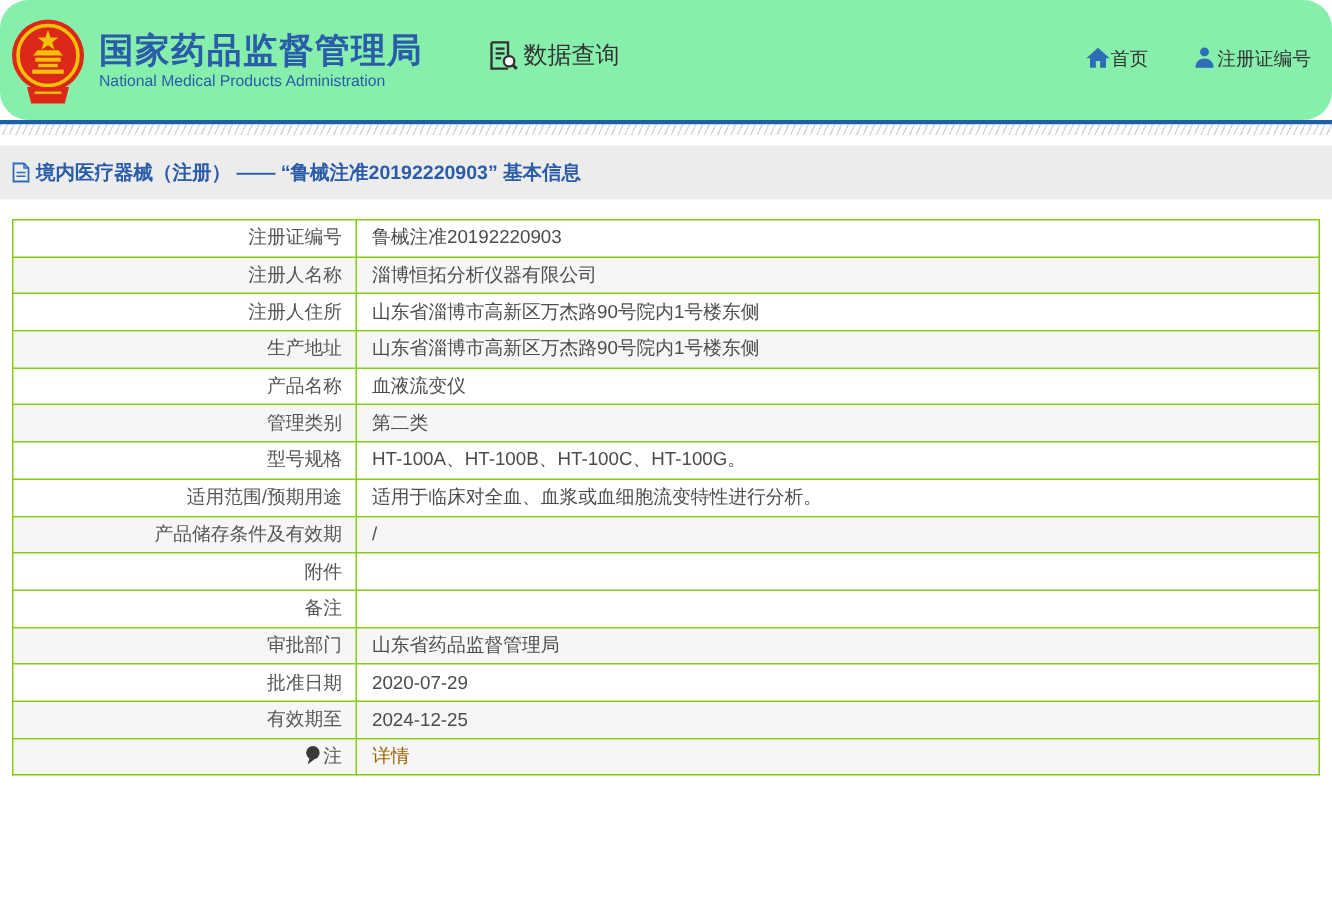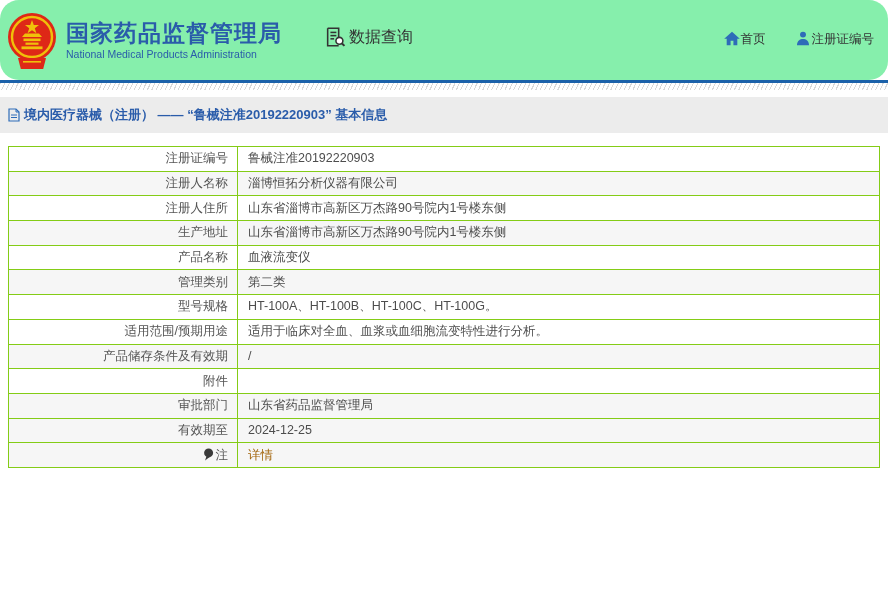--- a/index.html
+++ b/index.html
@@ -209,23 +209,31 @@
           <td class="value-cell"><span>适用于临床对全血、血浆或血细胞流变特性进行分析。</span></td>
         </tr>
         <tr class="alt">
           <td class="label-cell"><span>产品储存条件及有效期</span></td>
           <td class="value-cell"><span>/</span></td>
         </tr>
         <tr>
           <td class="label-cell"><span>附件</span></td>
           <td class="value-cell"><span></span></td>
         </tr>
+        <tr>
+          <td class="label-cell"><span>备注</span></td>
+          <td class="value-cell"><span></span></td>
+        </tr>
         <tr class="alt">
           <td class="label-cell"><span>审批部门</span></td>
           <td class="value-cell"><span>山东省药品监督管理局</span></td>
+        </tr>
+        <tr>
+          <td class="label-cell"><span>批准日期</span></td>
+          <td class="value-cell"><span>2020-07-29</span></td>
         </tr>
         <tr class="alt">
           <td class="label-cell"><span>有效期至</span></td>
           <td class="value-cell"><span>2024-12-25</span></td>
         </tr>
         <tr class="alt">
           <td class="label-cell"><svg class="pin-icon" width="11" height="13" viewBox="0 0 11 13">
               <circle cx="5.6" cy="4.9" r="4.5" fill="#3a3a3a"></circle>
               <path d="M3.4 8.3 L2.1 12.6 L6.6 9.1 Z" fill="#3a3a3a"></path>
             </svg><span>注</span></td>

